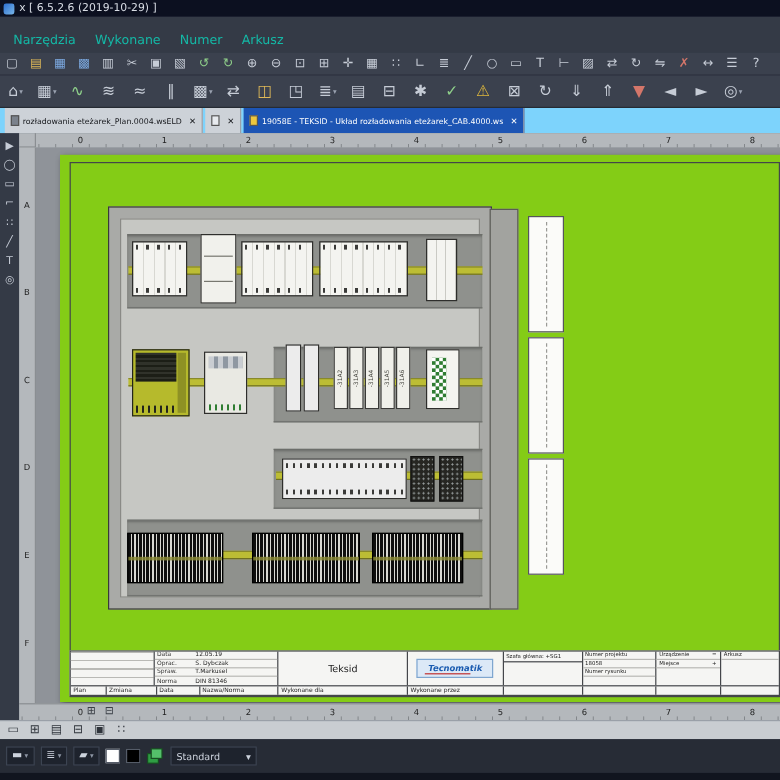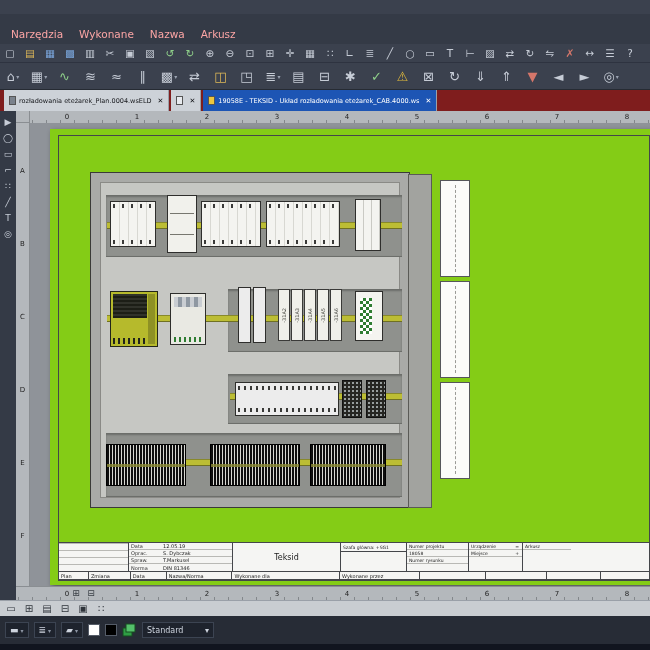--- a/index.html
+++ b/index.html
@@ -4,33 +4,33 @@
 <style>
   *{margin:0;padding:0;box-sizing:border-box;}
   html,body{width:650px;height:650px;overflow:hidden;}
   body{font-family:"DejaVu Sans","Liberation Sans",sans-serif;background:#30343c;}
   .app{position:relative;width:650px;height:650px;background:#3b414e;}
 
   
   .titlebar{position:absolute;left:0;top:0;width:650px;height:14px;background:#0c1020;color:#d8dce4;
     display:flex;align-items:center;gap:4px;padding-left:3px;font-size:9px;}
   .applogo{width:9px;height:9px;background:linear-gradient(135deg,#2d6fd0,#78b6e8);border-radius:2px;flex:0 0 auto;}
-  .menubar{position:absolute;left:0;top:14px;width:650px;height:30px;background:#343a46;color:#fca5a5;
+  .menubar{position:absolute;left:0;top:14px;width:650px;height:30px;background:#343a46;color:#14b8a6;
     display:flex;align-items:flex-end;gap:2px;padding:0 4px 2px 4px;}
   .menubar .mi{font-size:10.5px;padding:2px 7px;cursor:default;}
   .toolbar{position:absolute;left:0;width:650px;background:#3b414e;display:flex;align-items:center;overflow:hidden;}
   .t1{top:44px;height:18px;}
   .t2{top:62px;height:28px;border-top:1px solid #2e3340;border-bottom:1px solid #262b33;}
   .t1 .ico{width:20px;height:16px;font-size:10.5px;}
   .t2 .ico{width:26px;height:22px;font-size:13px;}
   .ico{display:flex;align-items:center;justify-content:center;color:#c6ccd6;flex:0 0 auto;border-radius:2px;}
   .ico .dd{font-size:6px;color:#9aa2b0;margin-left:1px;}
 
   
-  .tabbar{position:absolute;left:0;top:90px;width:650px;height:21px;background:#7f1d1d;display:flex;gap:2px;padding-left:4px;overflow:hidden;}
+  .tabbar{position:absolute;left:0;top:90px;width:650px;height:21px;background:#7dd3fc;display:flex;gap:2px;padding-left:4px;overflow:hidden;}
   .tab{height:21px;display:flex;align-items:center;gap:3px;padding:0 5px;background:#cdd2d8;color:#15171b;
     font-size:6.5px;white-space:nowrap;overflow:hidden;flex:0 0 auto;border-right:1px solid #9aa0a8;}
   .tab.active{background:#1d55b4;color:#ffffff;}
   .tab .doc{width:7px;height:9px;border:1px solid #555;flex:0 0 auto;}
   .tab .x{font-size:7px;margin-left:3px;}
 
   
   .workspace{position:absolute;left:0;top:111px;width:650px;height:489px;background:#8f9399;}
   .toolstrip{position:absolute;left:0;top:0;width:16px;height:489px;background:#343a46;display:flex;flex-direction:column;align-items:center;padding-top:3px;gap:1px;}
   .toolstrip .ico{width:15px;height:15px;font-size:9px;}
@@ -132,26 +132,30 @@
   .swatch{width:12px;height:12px;border:1px solid #555c68;}
   .profile{width:72px;height:16px;background:#1e232d;border:1px solid #3c4452;color:#cdd3dd;font-size:8px;
     display:flex;align-items:center;justify-content:space-between;padding:0 4px;}
   .taskbar{position:absolute;left:0;top:644px;width:650px;height:6px;background:#11151f;}
 </style>
 </head>
 <body>
 
 <div class="app">
 
+  <div class="titlebar">
+    <span class="applogo"></span>
+    <span>x  [ 6.5.2.6 (2019-10-29) ]</span>
+  </div>
 
   <div class="menubar">
 
   <span class="mi">Narzędzia</span>
       <span class="mi">Wykonane</span>
-      <span class="mi">Nazwa</span>
+      <span class="mi">Numer</span>
       <span class="mi">Arkusz</span>
     </div>
 
   <div class="toolbar t1">
 
   <span class="ico">
         <span>▢</span>
       </span>
       <span class="ico">
         <span style="color: rgb(222, 184, 88);">▤</span>
@@ -503,20 +507,23 @@
               <div class="r">
                   <span class="l">Spraw.</span>
                   <span class="v">T.Markusel</span>
                 </div>
               <div class="r" style="border-bottom:none;">
                   <span class="l">Norma</span>
                   <span class="v">DIN 81346</span>
                 </div>
             </div>
             <div class="tc3">Teksid</div>
+            <div class="tc4">
+              <span class="logo">Tecnomatik</span>
+            </div>
             <div class="tc5">
               <div class="r1">Szafa główna: +SG1</div>
             </div>
             <div class="tc6">
               <div class="r">Numer projektu</div>
               <div class="r">18058</div>
               <div class="r">Numer rysunku</div>
               <div class="r" style="border-bottom:none;"></div>
             </div>
             <div class="tc7">

